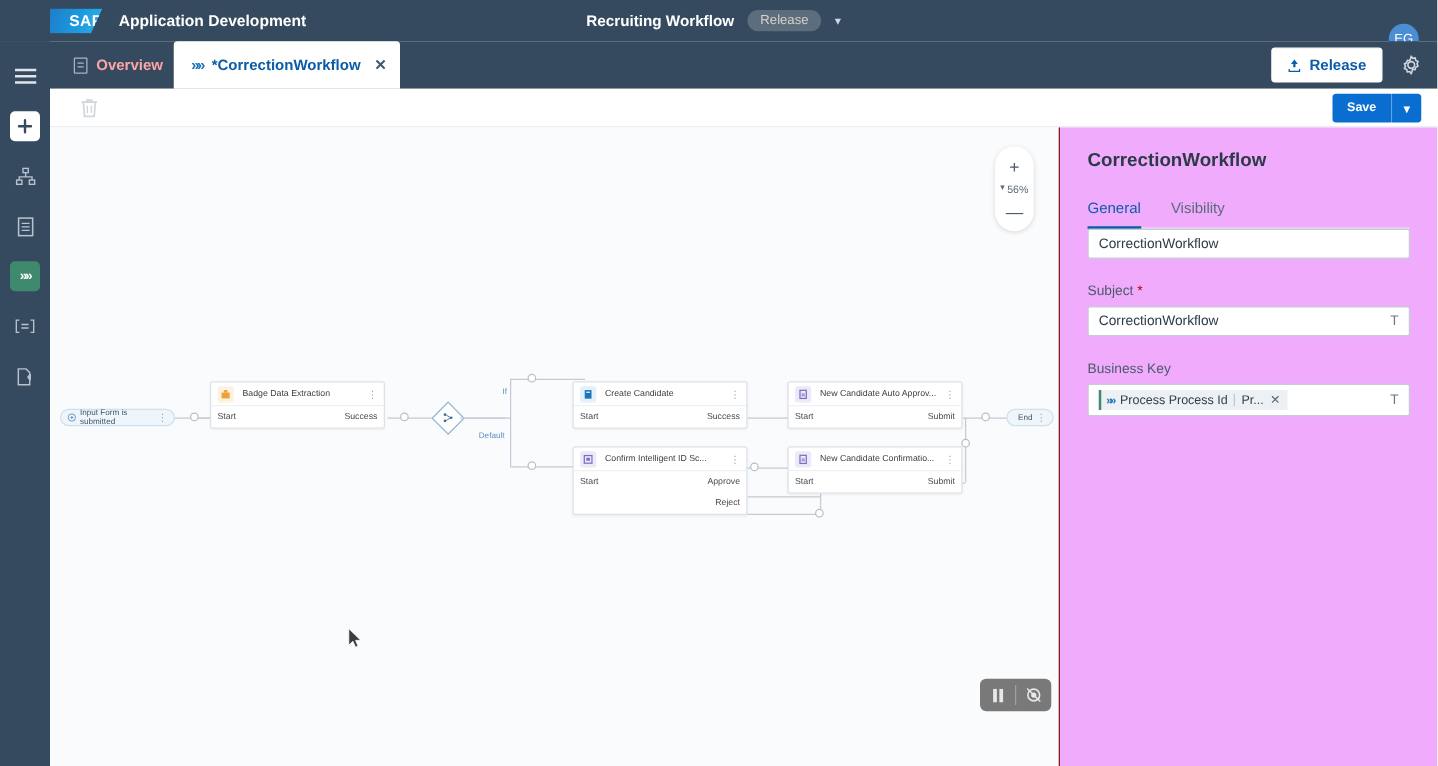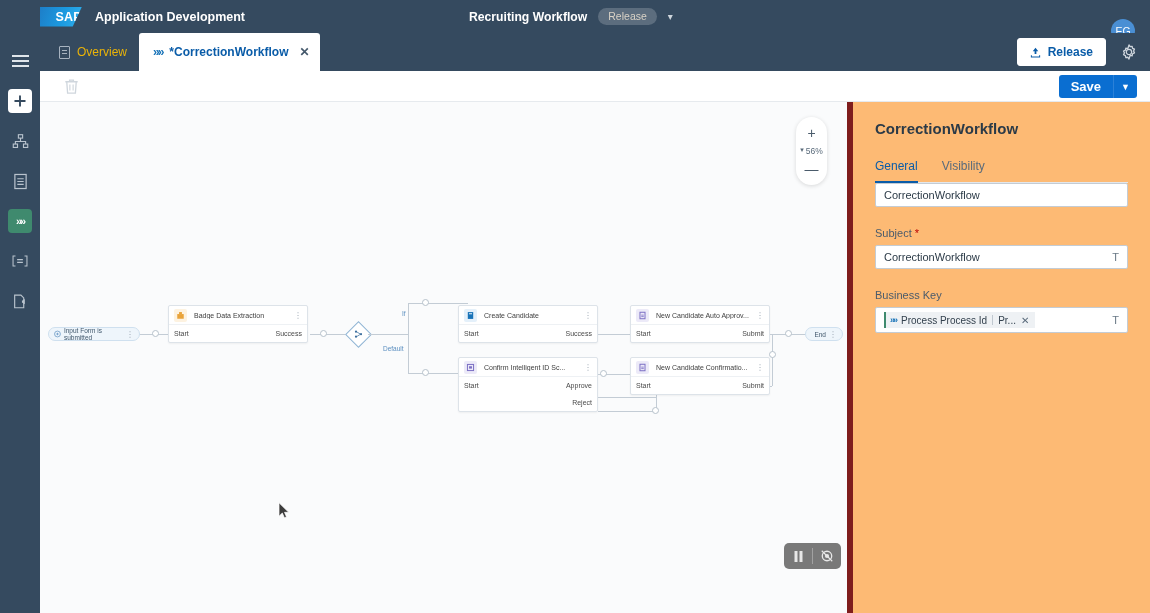--- a/index.html
+++ b/index.html
@@ -48,21 +48,21 @@
   
   .tabbar {
     position: absolute; left: 0; top: 33px; width: 1150px; height: 38px;
     background: #354a5f;
   }
   .tab {
     position: absolute; top: 0; height: 38px;
     display: flex; align-items: center; gap: 7px; padding: 0 14px;
     font-size: 12px;
   }
-  .tab-overview { left: 45px; color: #eab308; }
+  .tab-overview { left: 45px; color: #fca5a5; font-weight: bold; }
   .tab-active {
     left: 139px; background: #fff; color: #0a5ca8;
     font-weight: bold; border-radius: 3px 3px 0 0; padding-right: 10px;
   }
   .tab-icon-doc {
     width: 11px; height: 13px; border: 1.3px solid #a7b3c0; border-radius: 1px;
     position: relative;
   }
   .tab-icon-doc::before {
     content: ""; position: absolute; left: 2px; top: 3px; right: 2px;
@@ -108,21 +108,21 @@
     position: absolute; left: 40px; top: 71px; width: 1110px; height: 31px;
     background: #fff; border-bottom: 1px solid #e6eaee;
   }
   .trash-btn {
     position: absolute; left: 22px; top: 6px; width: 19px; height: 19px; cursor: pointer;
   }
   .save-group {
     position: absolute; right: 13px; top: 4px; height: 23px; display: flex;
   }
   .save-btn {
-    background: #0a6ed1; color: #fff; font-size: 13px; font-weight: bold;
+    background: #0a6ed1; color: #fff; font-size: 10px; font-weight: bold;
     border-radius: 3px 0 0 3px; padding: 0 12px;
     display: flex; align-items: center; cursor: pointer;
   }
   .save-caret {
     background: #0a6ed1; color: #fff; width: 24px;
     border-left: 1px solid #2b81d8; border-radius: 0 3px 3px 0;
     display: flex; align-items: center; justify-content: center;
     font-size: 9px; cursor: pointer;
   }
 
@@ -195,21 +195,21 @@
   .ev { width: 1px; }
   .dot {
     position: absolute; width: 7px; height: 7px; border-radius: 50%;
     background: #fff; border: 1px solid #b6c1cb;
   }
   .edge-lbl { position: absolute; font-size: 6.5px; color: #5b8fc0; }
 
   
   .rpanel {
     position: absolute; left: 847px; top: 102px; width: 303px; height: 511px;
-    background: #fdba74; border-left: 6px solid #7f1d1d; padding: 0 22px;
+    background: #f0abfc; border-left: 1px solid #7f1d1d; padding: 0 22px;
   }
   .rp-title { font-size: 15px; font-weight: bold; color: #2b3a47; margin-top: 18px; }
   .rp-tabs { display: flex; gap: 24px; margin-top: 22px; border-bottom: 1px solid #e3e7eb; }
   .rp-tab {
     font-size: 12px; color: #5a6b7b; padding-bottom: 8px; cursor: pointer;
     border-bottom: 2px solid transparent; margin-bottom: -1px;
   }
   .rp-tab.active { color: #0a5ca8; border-bottom-color: #0a5ca8; }
   .fld-label { font-size: 11px; color: #4a5b6b; margin-top: 20px; margin-bottom: 6px; }
   .req { color: #bb0000; }

